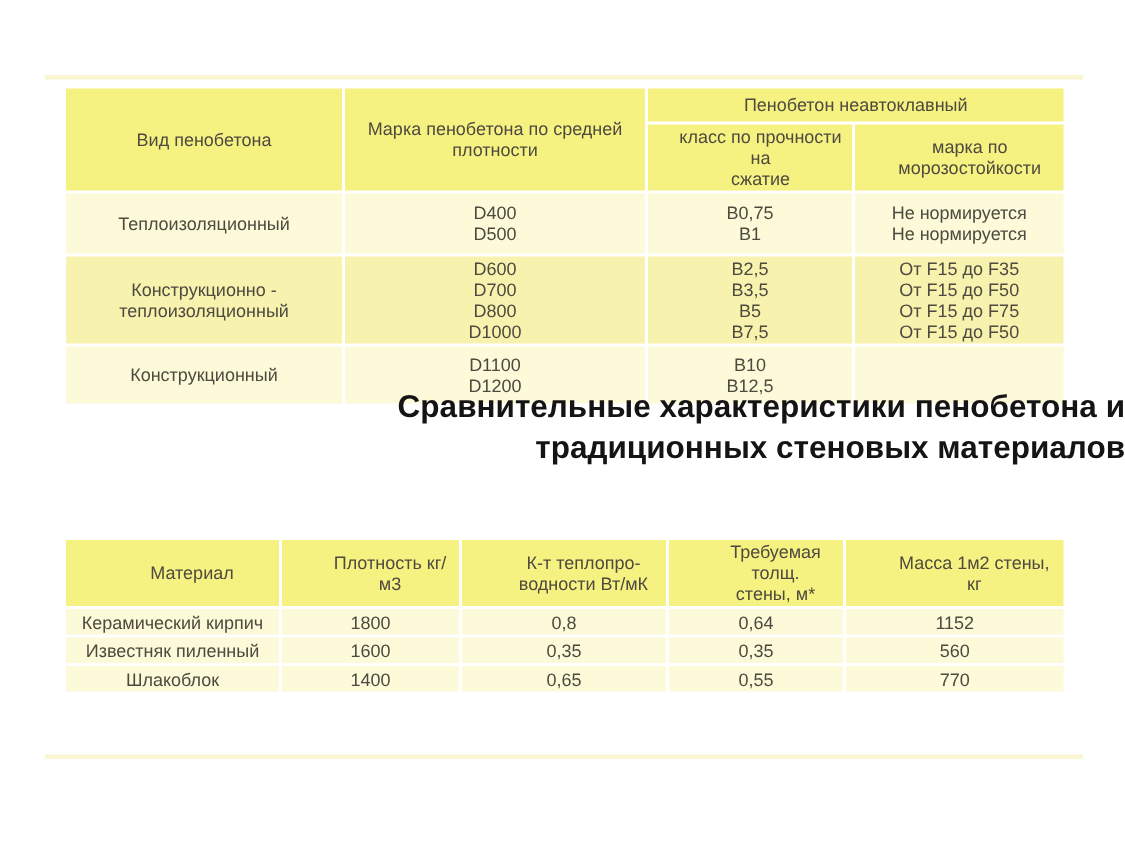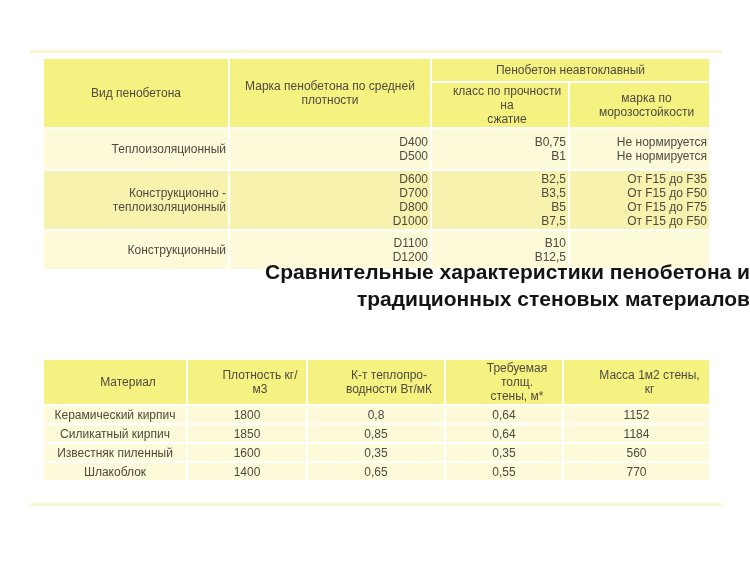--- a/index.html
+++ b/index.html
@@ -10,21 +10,21 @@
   #strip-bottom{top:503px;}
 
   table{border-collapse:separate;border-spacing:2px;table-layout:fixed;}
   td,th{vertical-align:middle;text-align:center;font-size:12px;line-height:14px;
         font-weight:normal;padding:1px 2px;overflow:hidden;}
   .pre{white-space:pre-line;}
 
   
   #foam-table{position:absolute;left:42px;top:57px;width:669px;}
   #foam-table th{background:#f6f282;}
-  #foam-table td{background:#fcfad8;text-align:right;}
+  #foam-table td{background:#fcfad8;}
   #foam-table tr.mid td{background:#f7f2ae;}
   #foam-table tr.grp th{height:20px;}
   #foam-table tr.sub th{height:32px;padding-left:16px;}
   #foam-table tr.r1 td{height:38px;}
   #foam-table tr.mid td{height:56px;}
   #foam-table tr.r3 td{height:36px;}
 
   
   #page-title{position:absolute;left:0;top:258px;width:750px;text-align:right;
       font-size:21px;line-height:27px;font-weight:bold;color:#141414;white-space:pre-line;}
@@ -121,27 +121,20 @@
 кг</th>
     </tr>
     <tr>
       <td>Керамический кирпич</td>
       <td>1800</td>
       <td>0,8</td>
       <td>0,64</td>
       <td>1152</td>
     </tr>
     <tr>
-      <td>Силикатный кирпич</td>
-      <td>1850</td>
-      <td>0,85</td>
-      <td>0,64</td>
-      <td>1184</td>
-    </tr>
-    <tr>
       <td>Известняк пиленный</td>
       <td>1600</td>
       <td>0,35</td>
       <td>0,35</td>
       <td>560</td>
     </tr>
     <tr>
       <td>Шлакоблок</td>
       <td>1400</td>
       <td>0,65</td>

